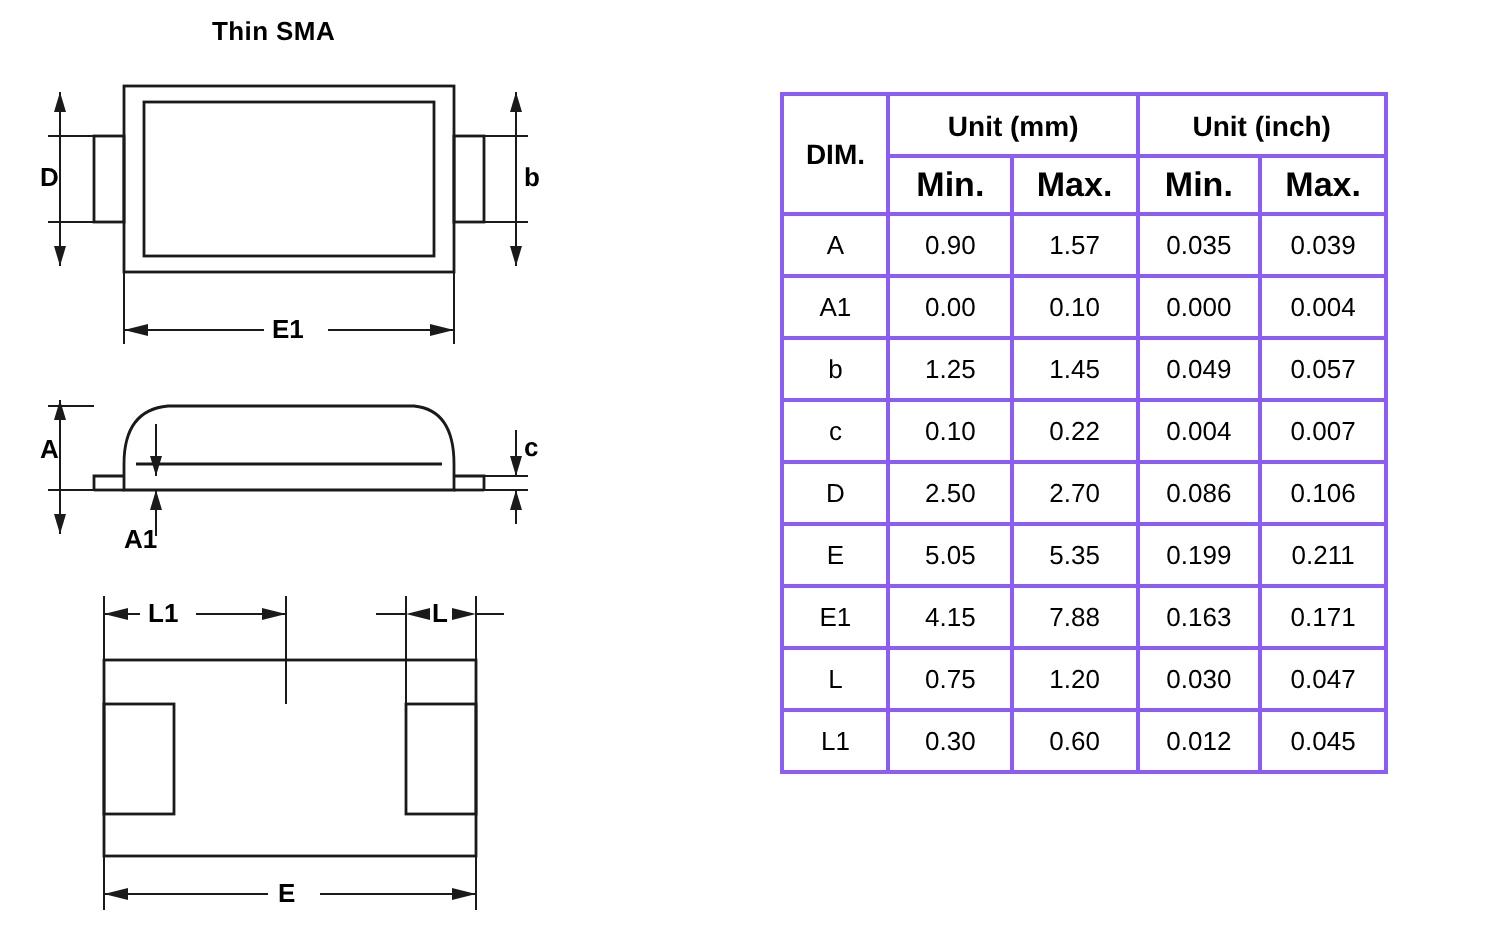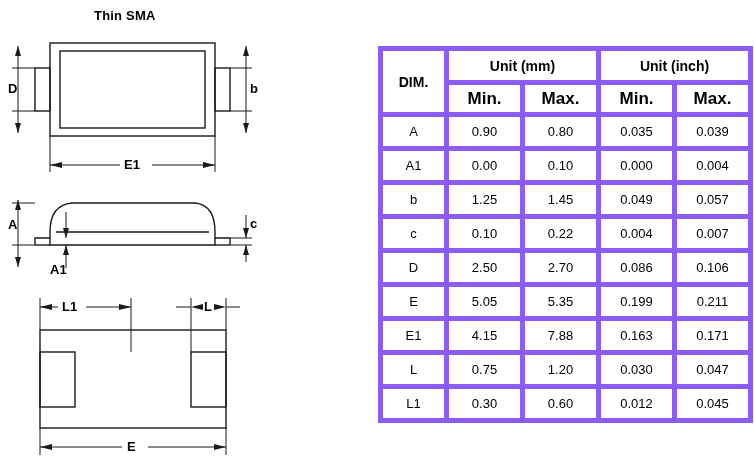--- a/index.html
+++ b/index.html
@@ -10,22 +10,22 @@
   body {
     width: 754px;
     height: 469px;
     position: relative;
     font-family: "Liberation Sans", sans-serif;
     color: #000000;
     overflow: hidden;
   }
   .root {
     position: absolute;
-    left: 0; top: 0;
-    width: 754px;
+    left: 12px; top: 0;
+    width: 682px;
     height: 469px;
   }
   #title {
     position: absolute;
     left: 94px;
     top: 8px;
     font-size: 13px;
     font-weight: bold;
     letter-spacing: 0.2px;
   }
@@ -45,21 +45,21 @@
   
   #dim-table {
     position: absolute;
     left: 378px;
     top: 46px;
     border-collapse: collapse;
     table-layout: fixed;
     font-size: 13px;
   }
   #dim-table td, #dim-table th {
-    border: 5px solid #8b5cf6;
+    border: 2px solid #8b5cf6;
     text-align: center;
     vertical-align: middle;
     padding: 0;
     font-weight: normal;
   }
   #dim-table th {
     font-weight: bold;
   }
   .c-dim { width: 66px; }
   .c-val { width: 76px; }
@@ -219,21 +219,21 @@
         <th>Min.</th>
         <th>Max.</th>
         <th>Min.</th>
         <th>Max.</th>
       </tr>
     </thead>
     <tbody>
       <tr>
         <td class="dimcell">A</td>
         <td>0.90</td>
-        <td>0.80</td>
+        <td>1.57</td>
         <td>0.035</td>
         <td>0.039</td>
       </tr>
       <tr>
         <td class="dimcell">A1</td>
         <td>0.00</td>
         <td>0.10</td>
         <td>0.000</td>
         <td>0.004</td>
       </tr>

